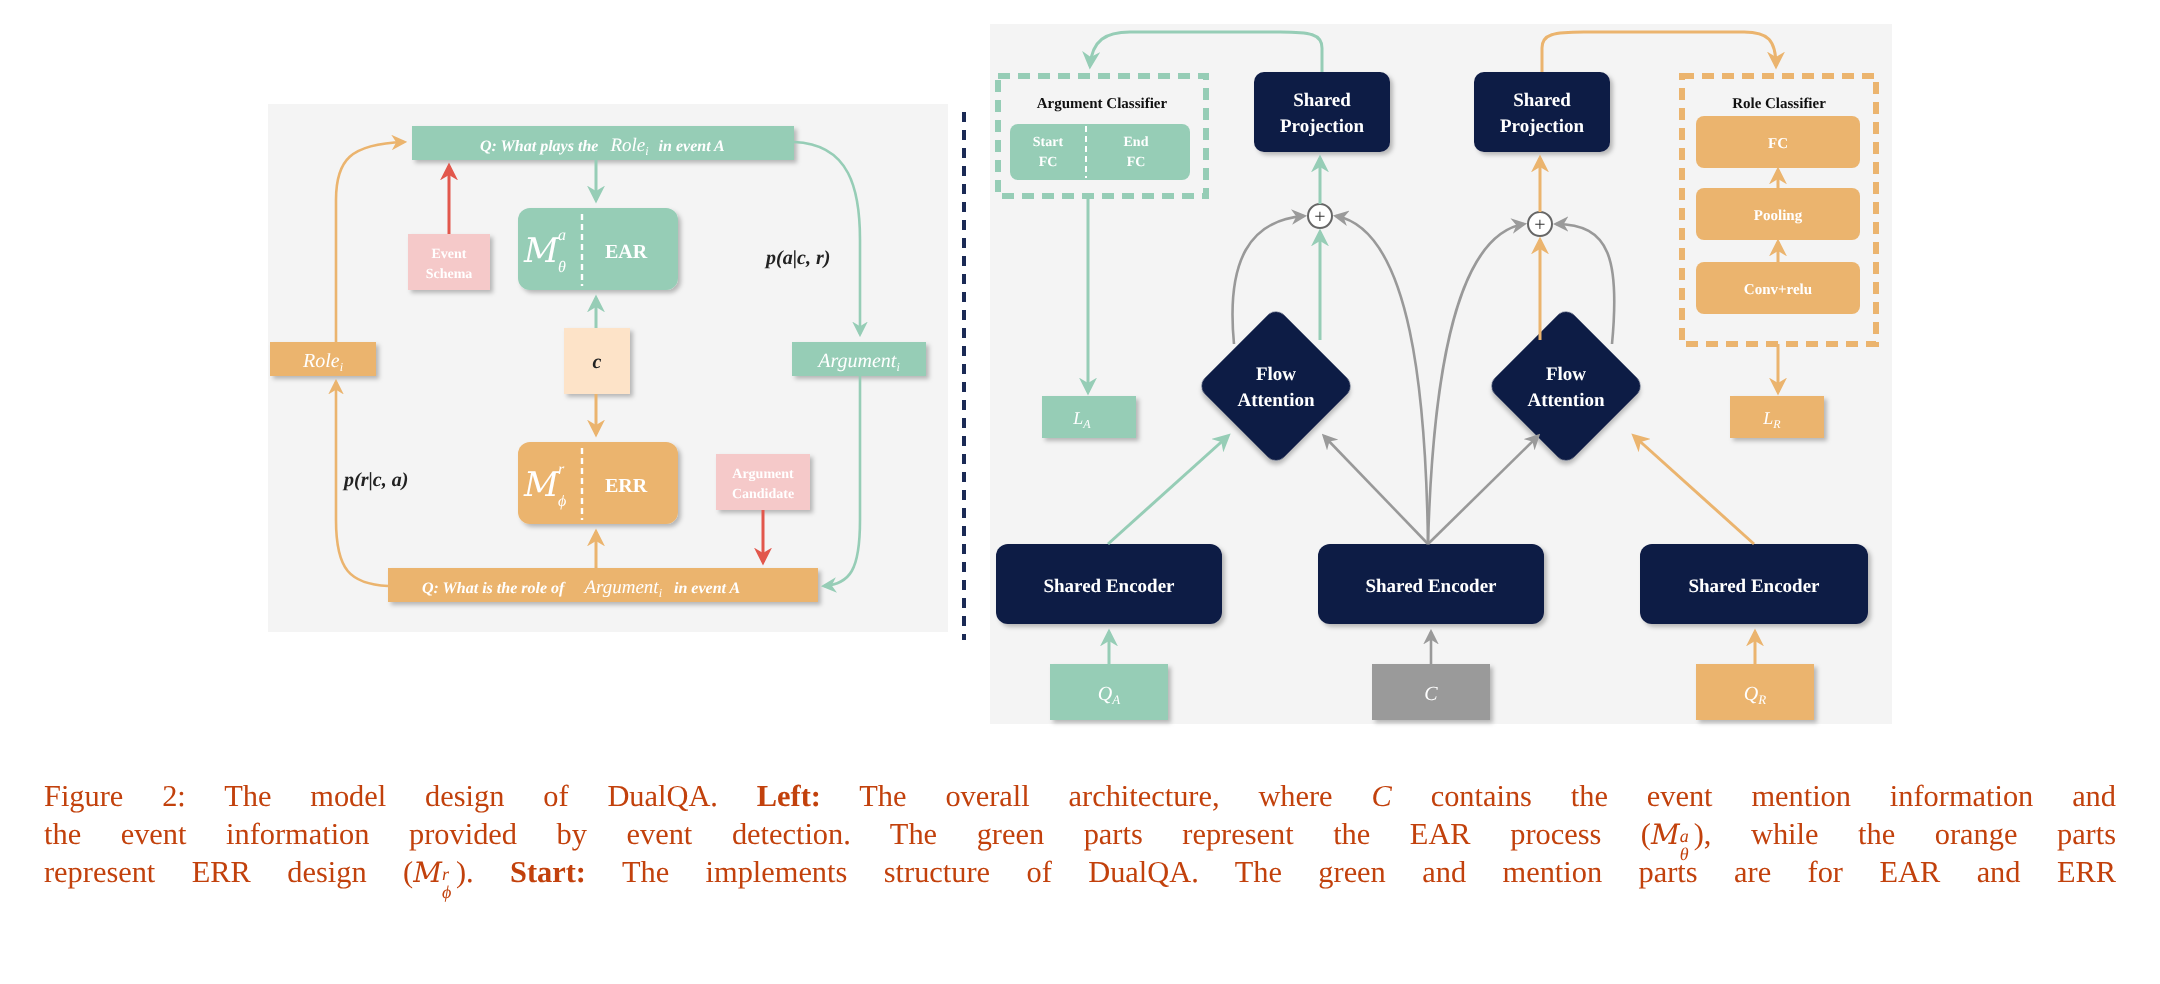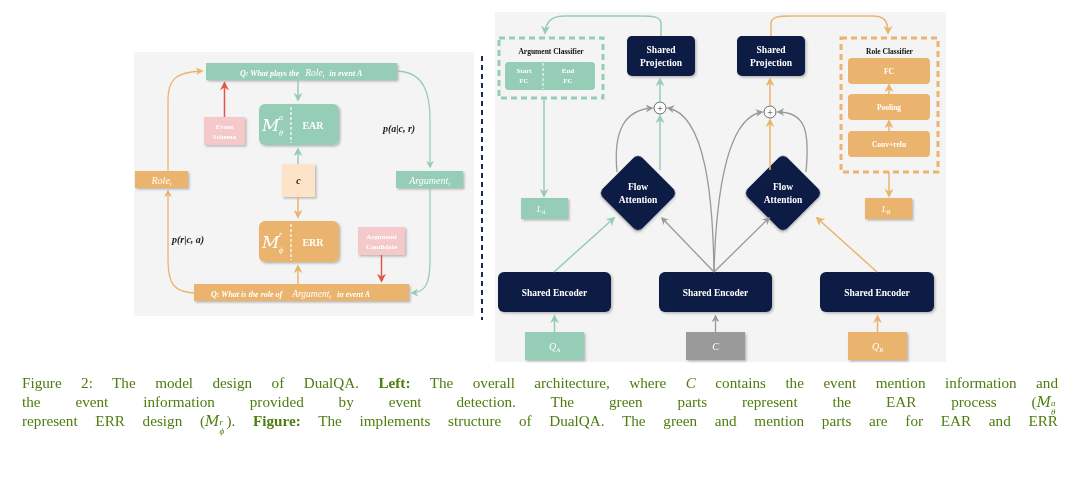--- a/index.html
+++ b/index.html
@@ -1,20 +1,20 @@
 <!DOCTYPE html>
 <html><head>
 <meta charset="utf-8">
 <style>
   html, body { margin:0; padding:0; background:#ffffff; }
   body { width:1080px; height:492px; position:relative; overflow:hidden; font-family:"Liberation Serif", serif; }
   svg { position:absolute; left:0; top:0; }
   .caption {
-    position:absolute; left:22px; top:374px; width:1036px;
-    font-family:"Liberation Serif", serif; font-size:15.2px; line-height:18.8px; color:#4d7c0f;
+    position:absolute; left:22px; top:390px; width:1036px;
+    font-family:"Liberation Serif", serif; font-size:15.2px; line-height:18.8px; color:#c2410c;
     text-align:justify;
   }
   .caption .ln { display:block; white-space:nowrap; }
   .caption .ln.j { text-align-last:justify; white-space:normal; }
   .caption b { font-weight:bold; }
   .caption i { font-style:italic; }
   .mathm { font-family:"DejaVu Serif", serif; font-style:italic; font-size:14px; }
   .msub { position:relative; display:inline-block; width:7px; height:1px; }
   .msub .s1 { position:absolute; left:0; top:-12px; font-size:9px; font-style:italic; }
   .msub .s2 { position:absolute; left:0; top:-3px; font-size:9px; font-style:italic; }
@@ -242,15 +242,15 @@
       <text x="877.5" y="350" font-size="10" fill="#fff" font-style="italic" text-anchor="middle"><tspan>Q</tspan><tspan font-size="6.5" dy="2">R</tspan></text>
     </g>
     <line x1="554.5" y1="332" x2="554.5" y2="316" stroke="#96cdb6" stroke-width="1.5" marker-end="url(#ag)"></line>
     <line x1="715.5" y1="332" x2="715.5" y2="316" stroke="#999" stroke-width="1.3" marker-end="url(#ay)"></line>
     <line x1="877.5" y1="332" x2="877.5" y2="316" stroke="#ebb46e" stroke-width="1.5" marker-end="url(#ao)"></line>
   </g>
 </svg>
 
 <div class="caption">
   <span class="ln j"><span>Figure 2: The model design of DualQA. </span><b>Left:</b><span> The overall architecture, where </span><i>C</i><span> contains the event mention information and</span></span>
-  <span class="ln j"><span>the event information provided by event detection. The green parts represent the EAR process (</span><span class="mathm">M</span><span class="msub"><span class="s1">a</span><span class="s2">θ</span></span></span>
-  <span class="ln j"><span>represent ERR design (</span><span class="mathm">M</span><span class="msub"><span class="s1">r</span><span class="s2">ϕ</span></span><span>). </span><b>Figure:</b><span> The implements structure of DualQA. The green and mention parts are for EAR and ERR</span></span>
+  <span class="ln j"><span>the event information provided by event detection. The green parts represent the EAR process (</span><span class="mathm">M</span><span class="msub"><span class="s1">a</span><span class="s2">θ</span></span><span>), while the orange parts</span></span>
+  <span class="ln j"><span>represent ERR design (</span><span class="mathm">M</span><span class="msub"><span class="s1">r</span><span class="s2">ϕ</span></span><span>). </span><b>Start:</b><span> The implements structure of DualQA. The green and mention parts are for EAR and ERR</span></span>
 </div>
 
 </body></html>

